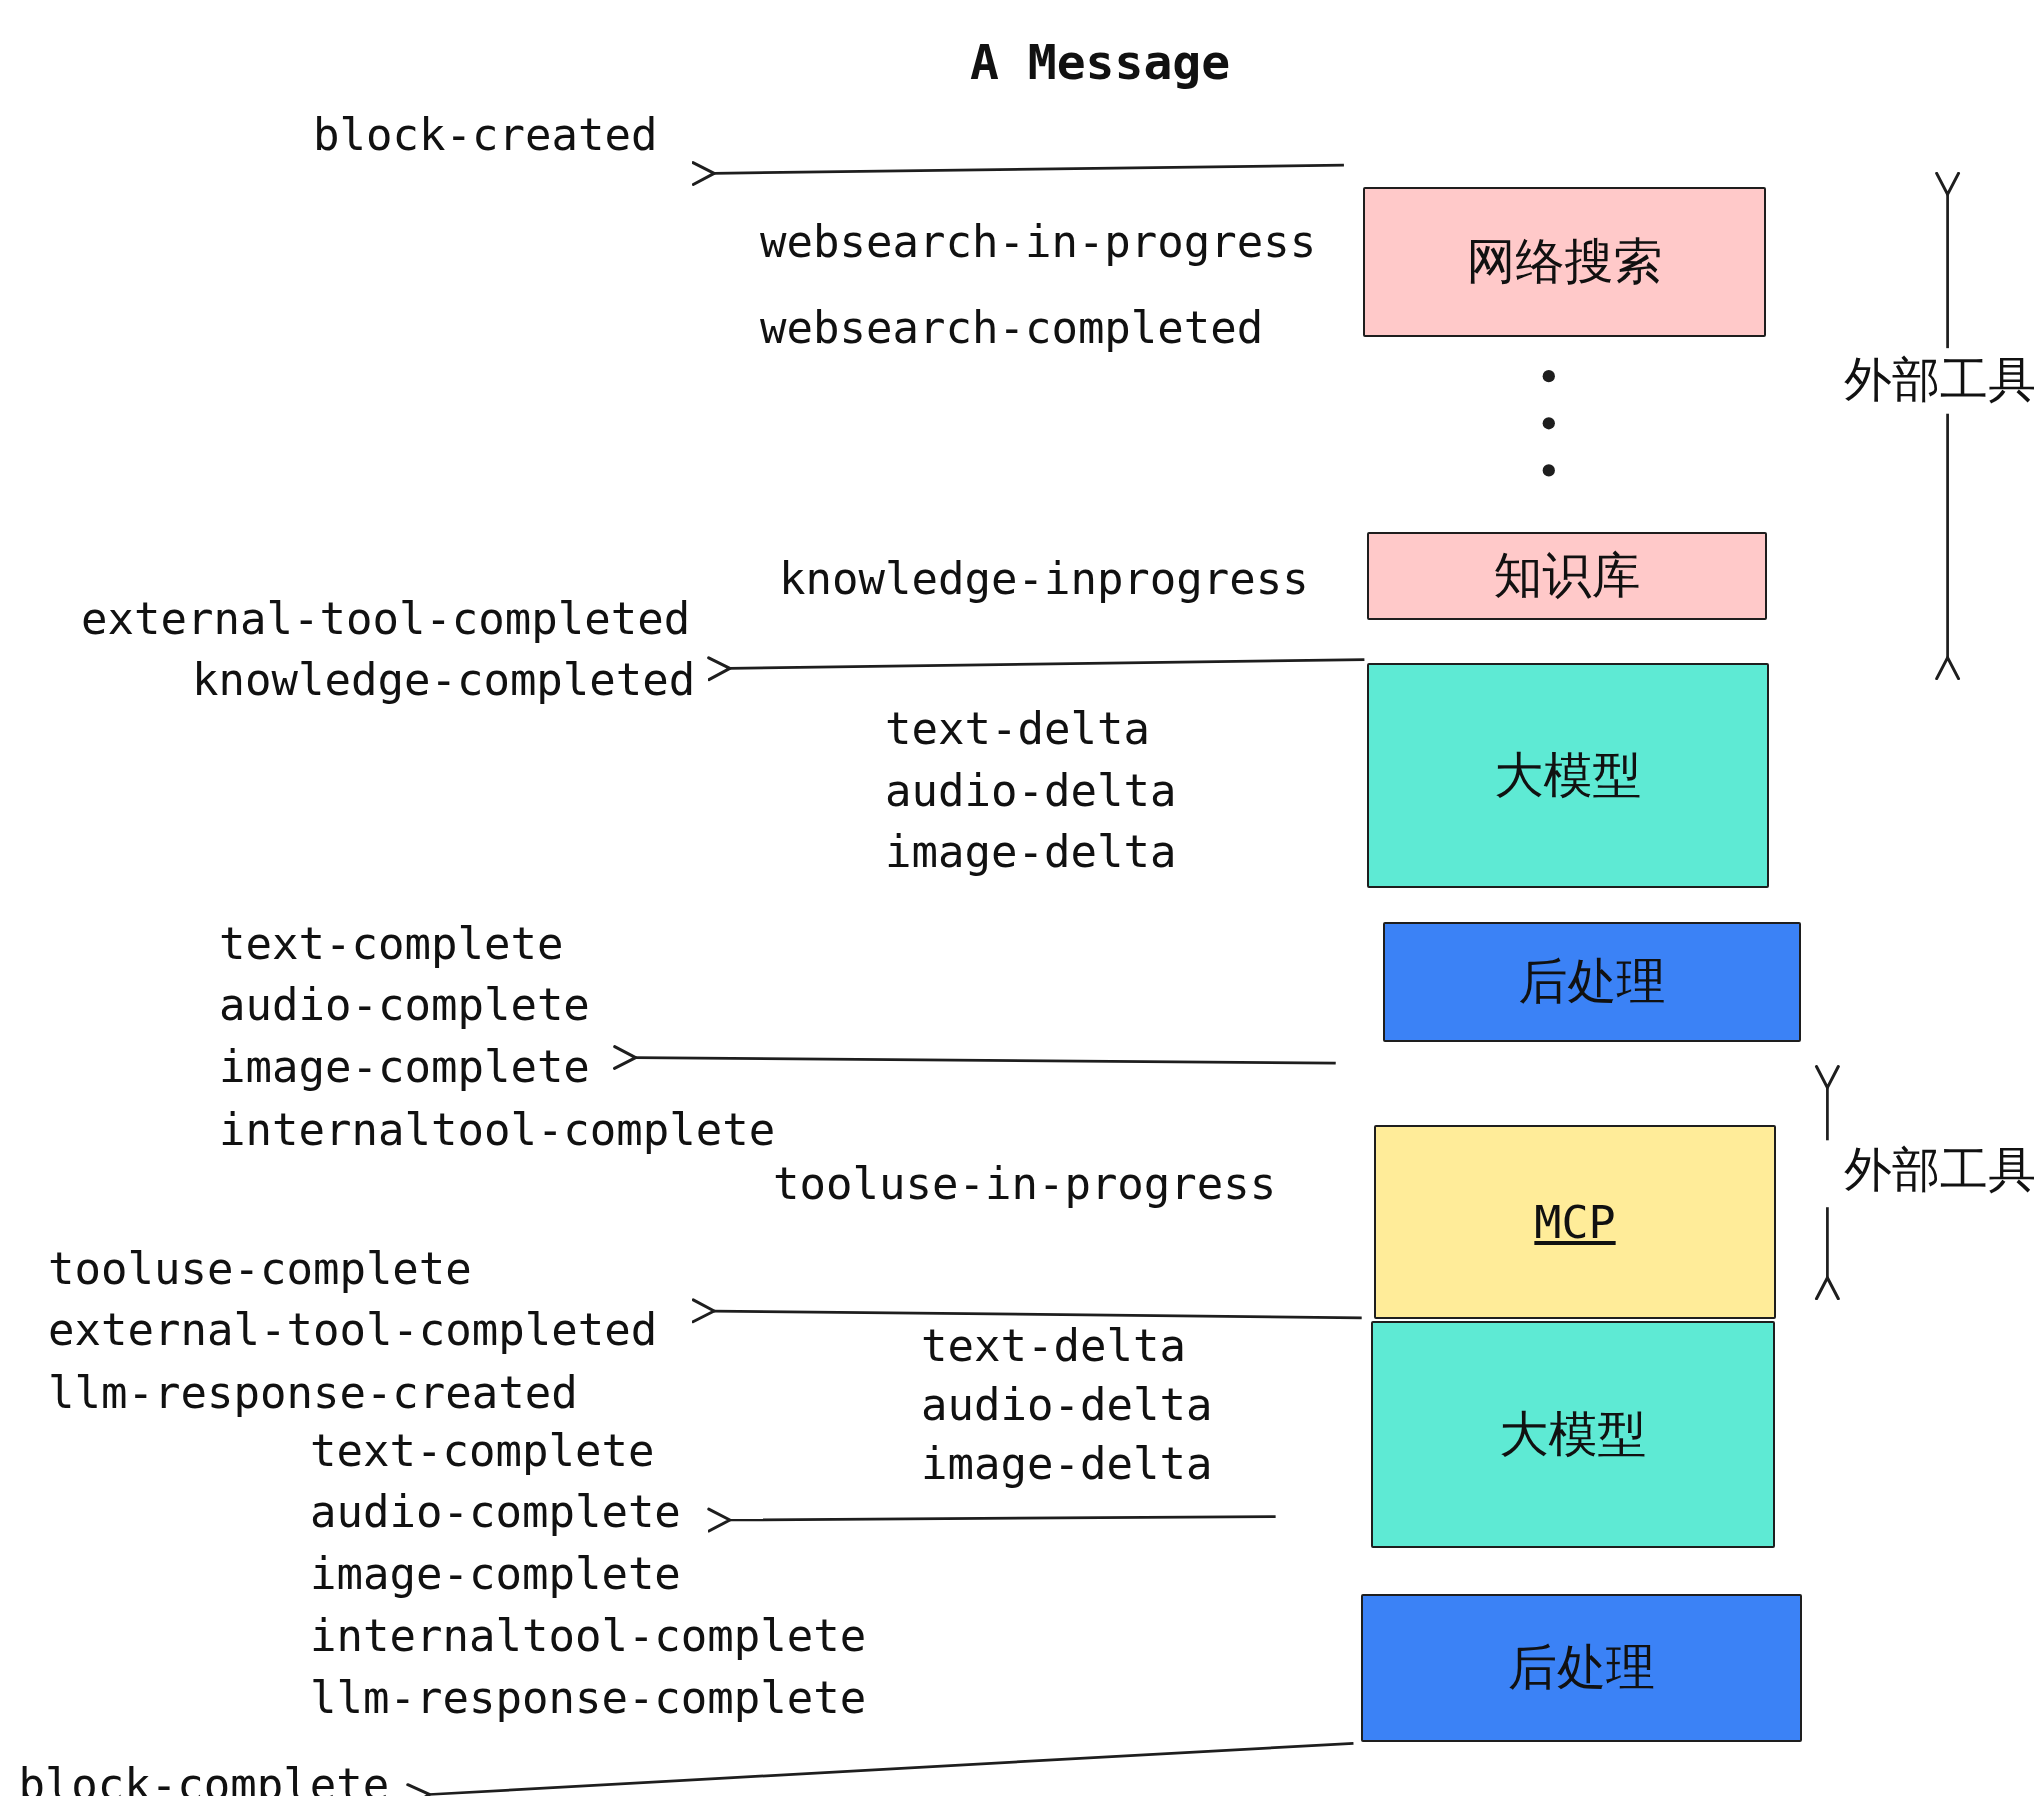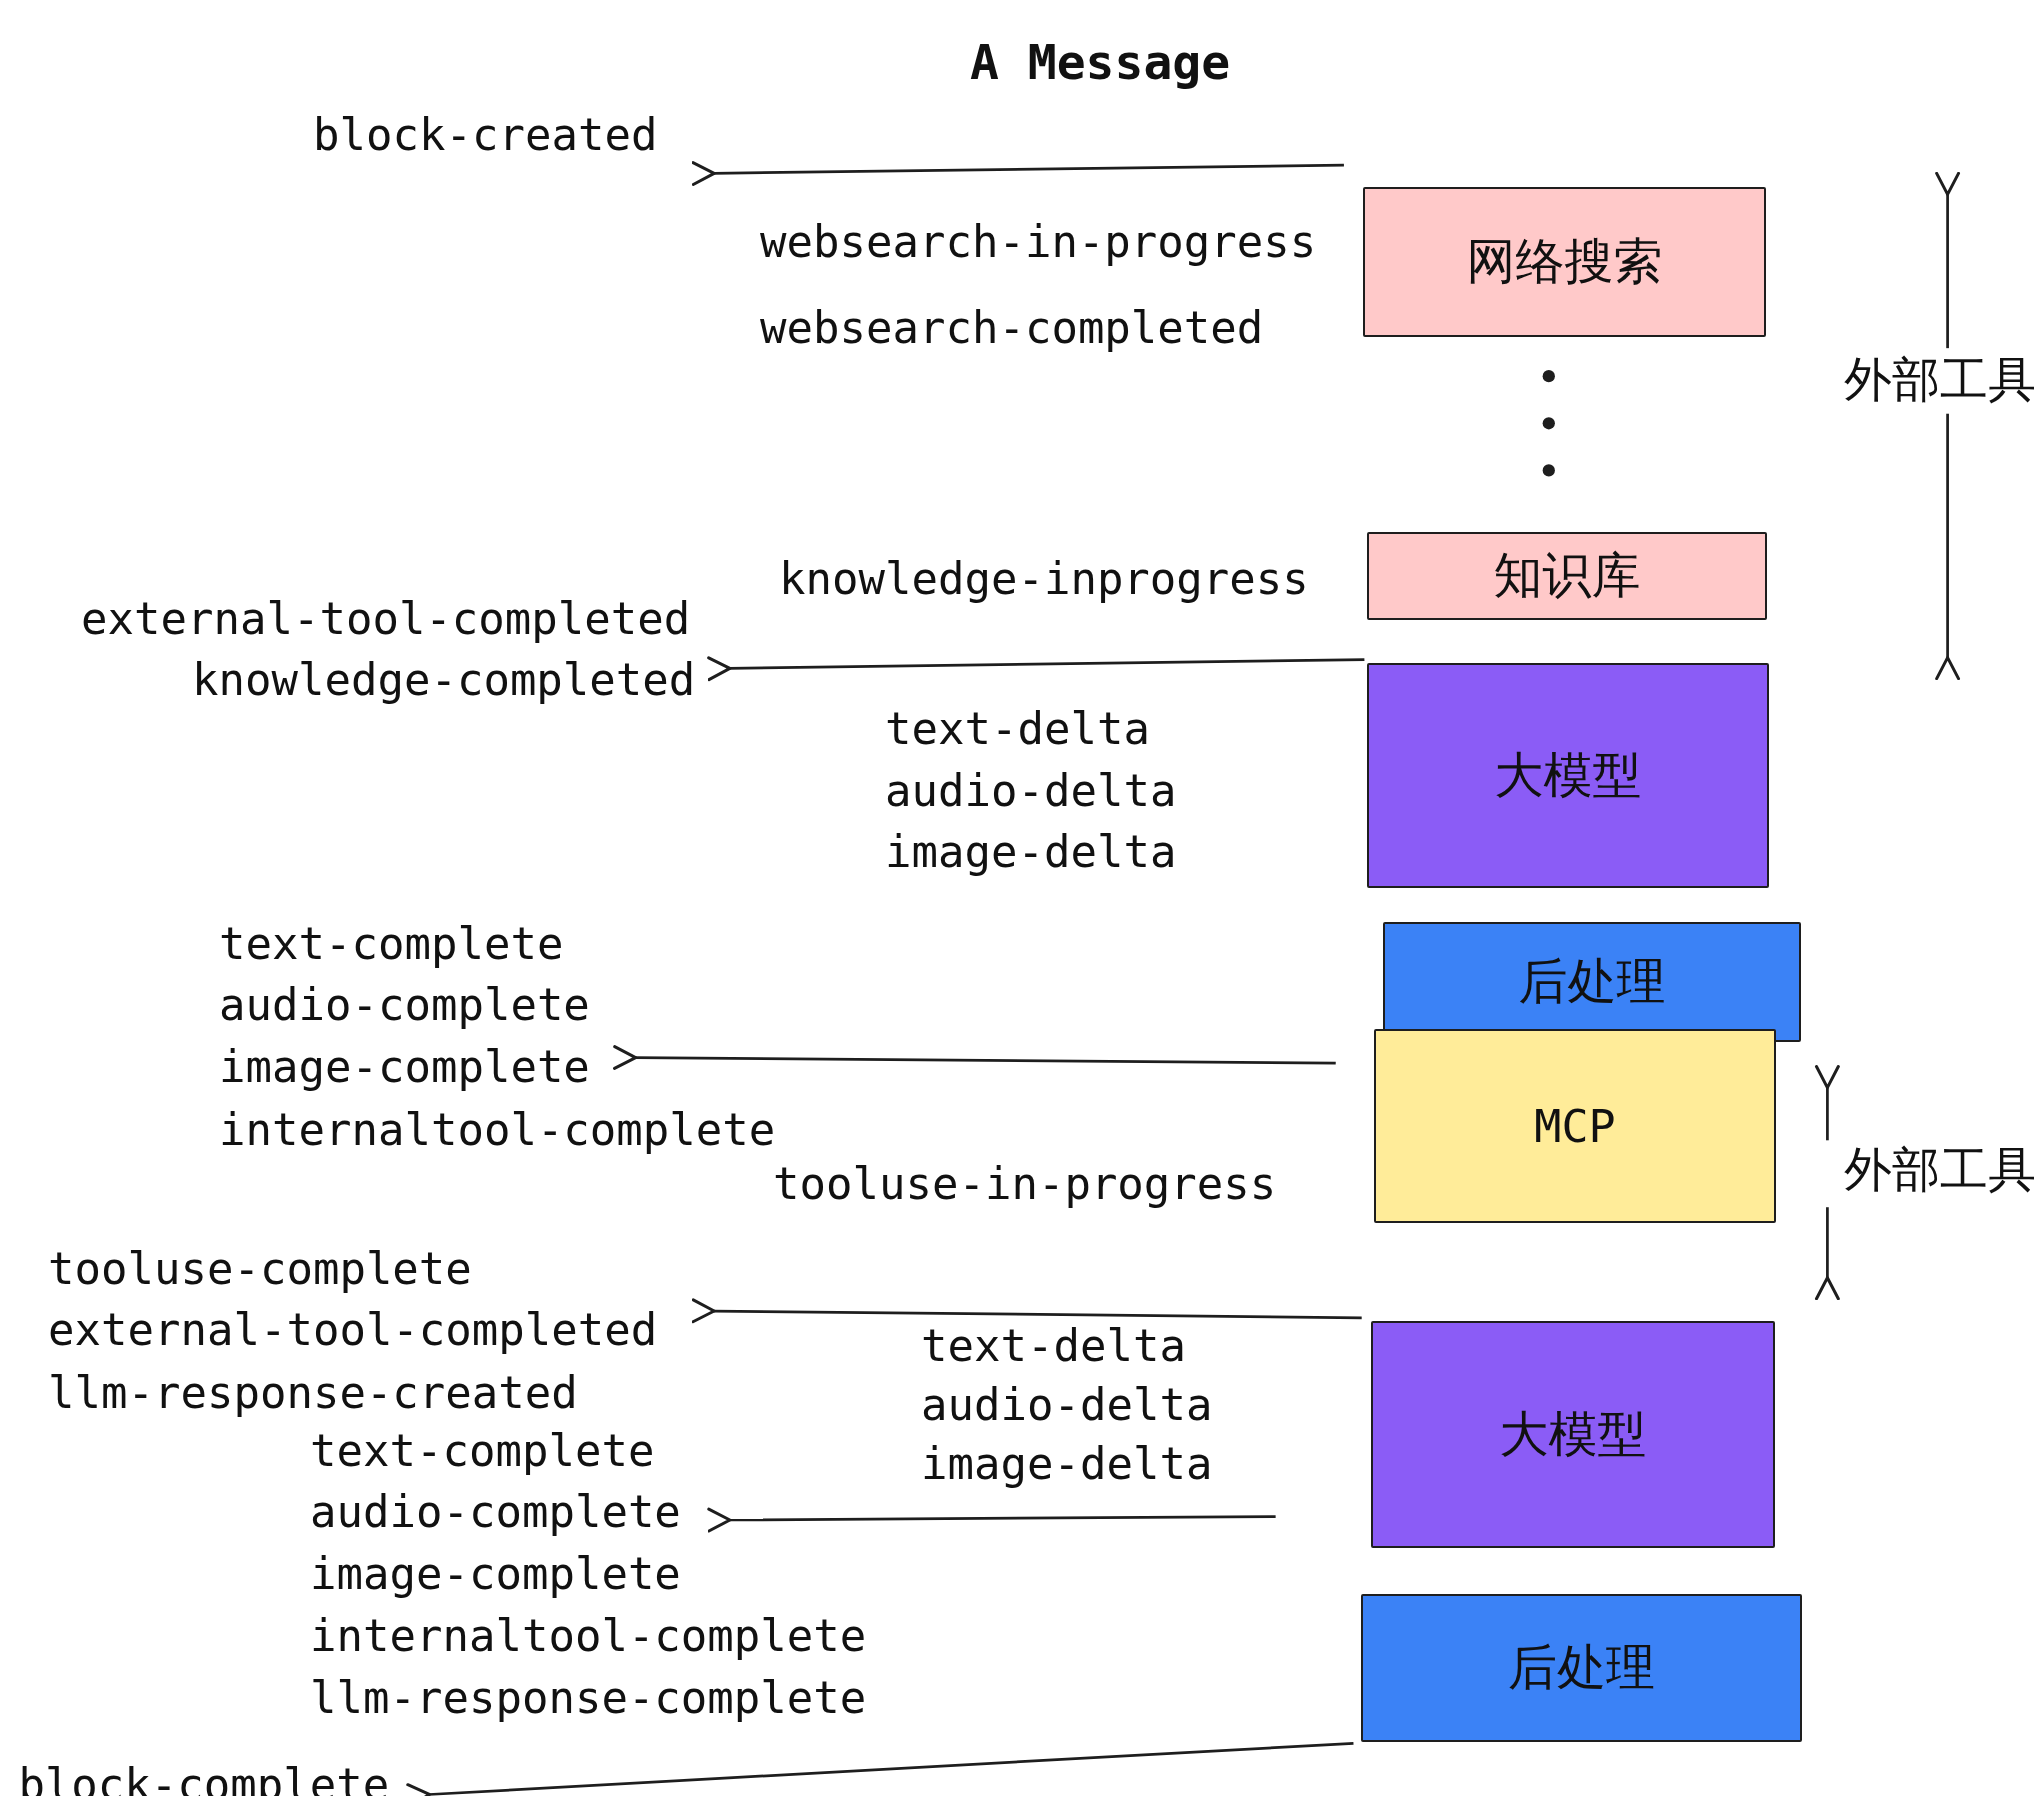--- a/index.html
+++ b/index.html
@@ -14,21 +14,21 @@
   .lbl {
     position:absolute; font-size:44px; white-space:nowrap; line-height:1;
   }
   .node {
     position:absolute; border:2.7px solid #1e1e1e; border-radius:2px;
     display:flex; align-items:center; justify-content:center;
     font-family:"DejaVu Sans", sans-serif; font-size:49px; color:#111;
   }
   .node.mono { font-family:"DejaVu Sans Mono", monospace; font-size:45px; }
   .pink   { background:#ffc9c9; }
-  .green  { background:#8b5cf6; }
+  .green  { background:#5eead4; }
   .yellow { background:#ffec99; }
   .white  { background:#3b82f6;text-align:center; }
   .side-lbl {
     position:absolute; font-family:"DejaVu Sans", sans-serif; font-size:48px;
     white-space:nowrap; line-height:1;
   }
   svg.arrows { position:absolute; left:0; top:0; pointer-events:none; }
 </style>
 </head>
 <body>
@@ -104,21 +104,21 @@
   </div>
 
   <div class="node green" style="left:1367px; top:644px;  width:402px; height:225px;">
     <span>大模型</span>
   </div>
 
   <div class="node white" style="left:1383px; top:903px; width:418px; height:120px;">
     <span>后处理</span>
   </div>
 
-  <div class="node yellow mono" style="left:1374px; top:1010px; width:402px; height:194px;">
+  <div class="node yellow mono" style="left:1374px; top:1106px; width:402px; height:194px;text-decoration:underline;">
     <span>MCP</span>
   </div>
 
   <div class="node green" style="left:1371px; top:1302px; width:404px; height:227px;">
     <span>大模型</span>
   </div>
 
   <div class="node white" style="left:1361px; top:1575px; width:441px; height:148px;">
     <span>后处理</span>
   </div>

